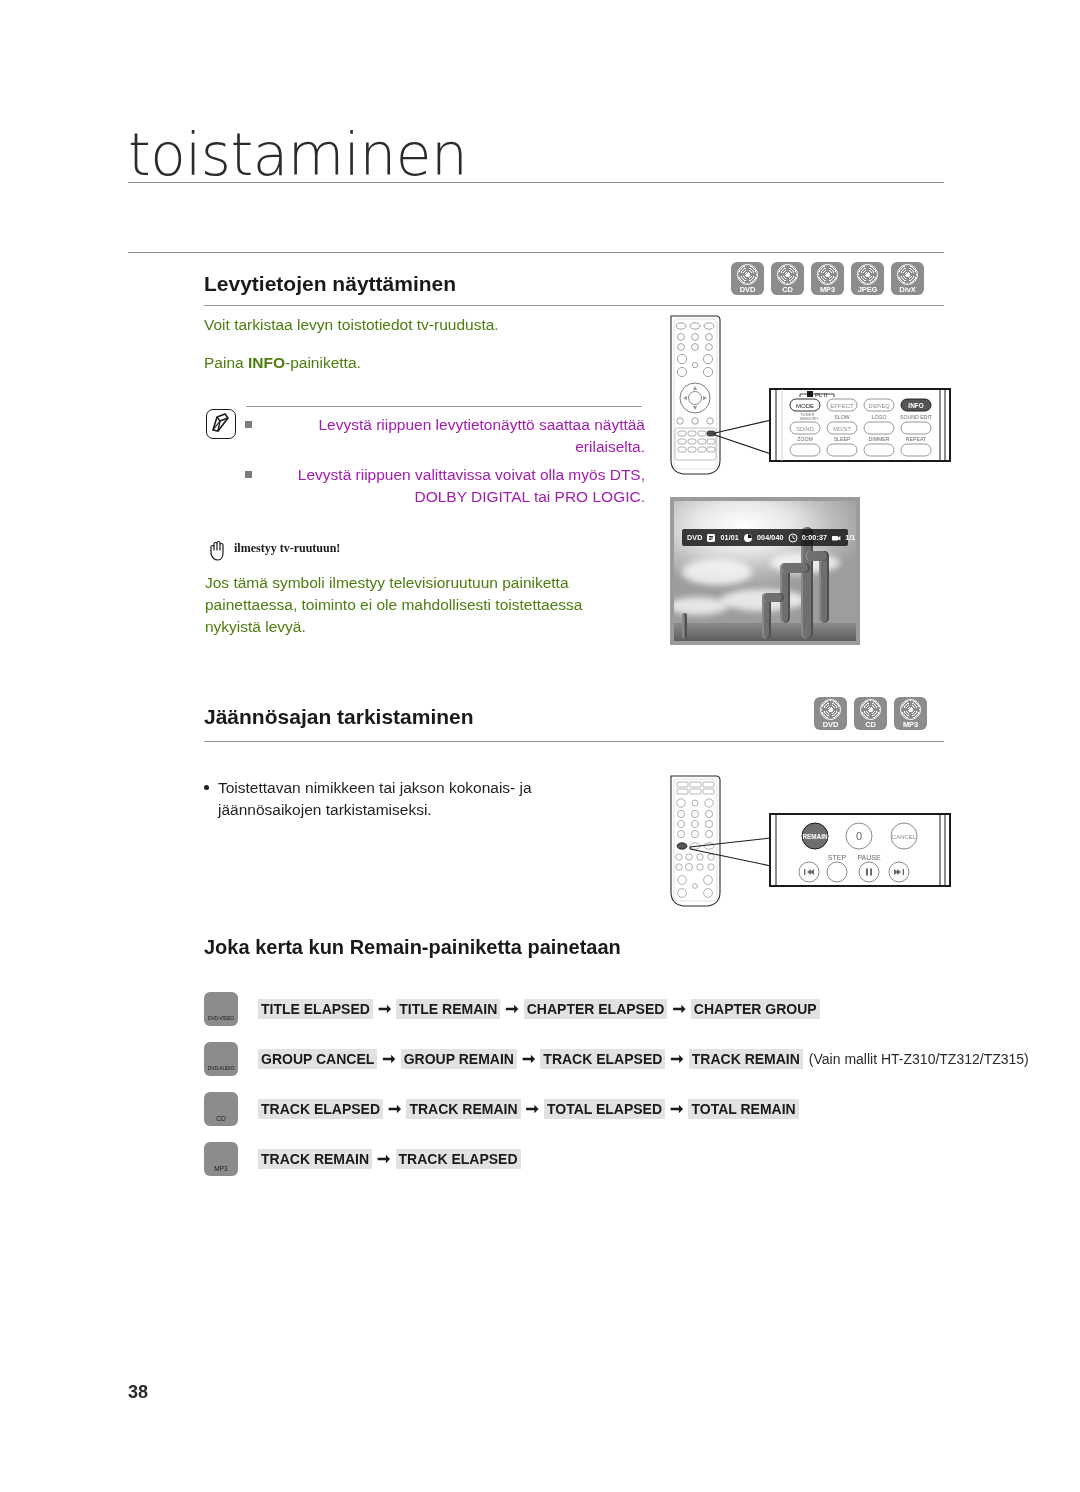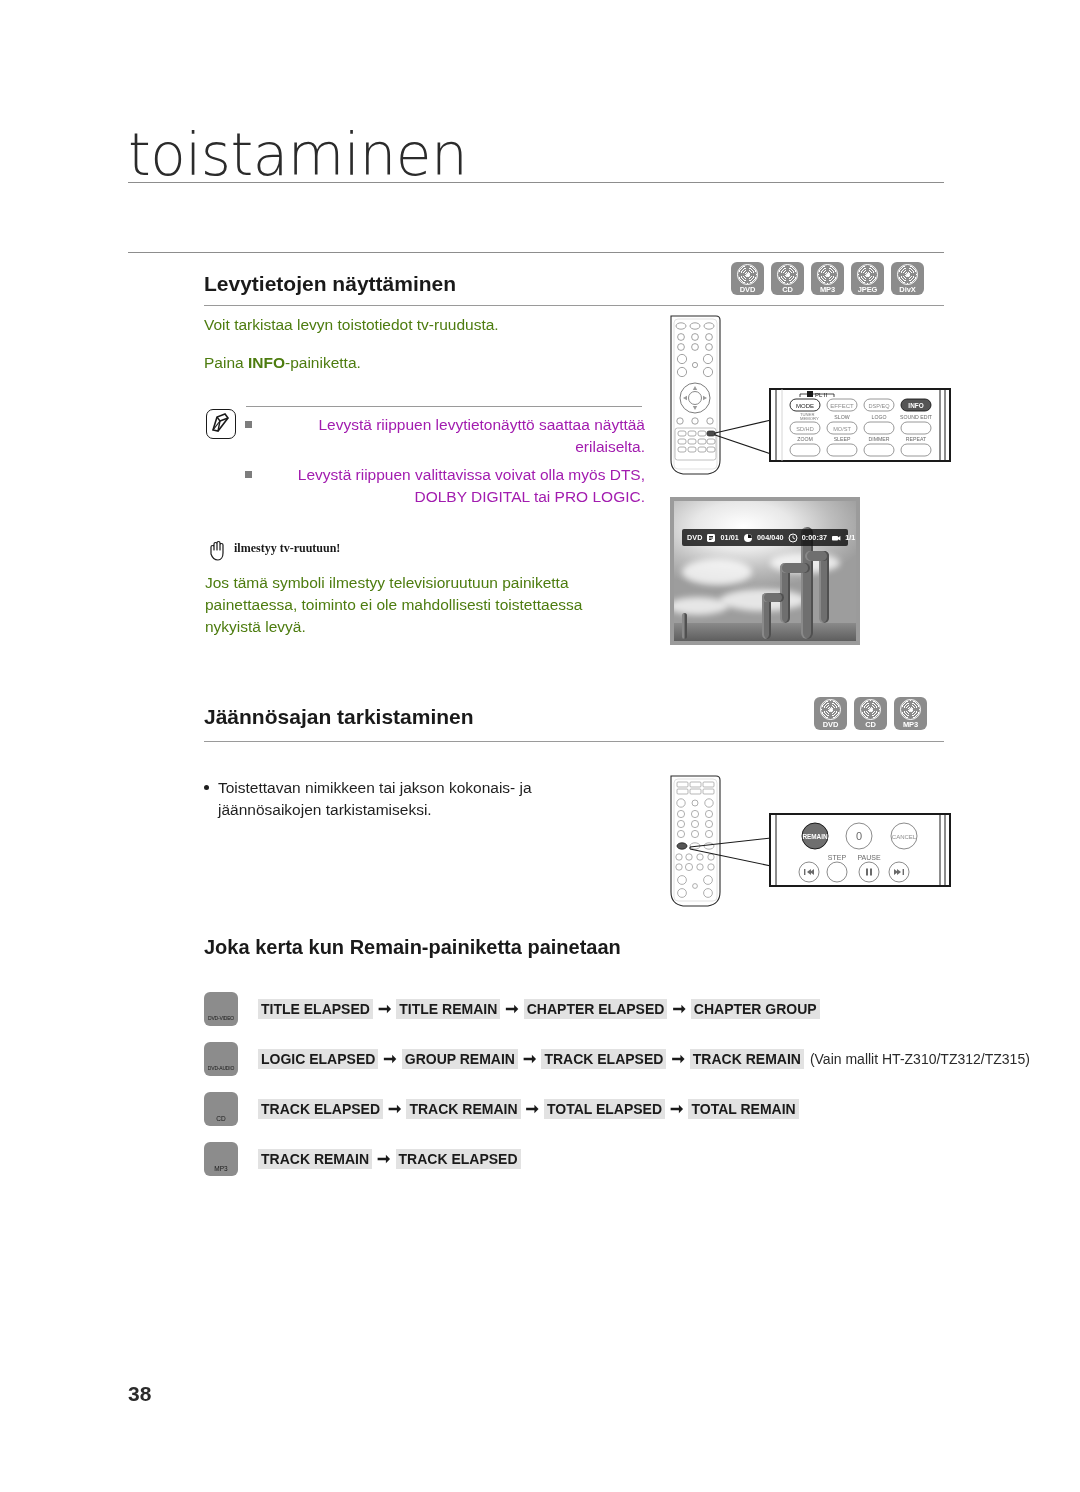--- a/index.html
+++ b/index.html
@@ -348,21 +348,21 @@
     color: #2a2a2a;
     margin-left: 6px;
     white-space: nowrap;
   }
 
   
   .page-number {
     position: absolute;
     left: 128px;
     top: 1382px;
-    font-size: 21px;
+    font-size: 18px;
     font-weight: bold;
     color: #2b2b2b;
   }
 </style>
 </head>
 <body>
 
 <div class="page">
 
   <div class="chapter-title">toistaminen</div>
@@ -756,21 +756,21 @@
         <span class="seq-step">CHAPTER GROUP</span>
       </div>
     </div>
 
     <div class="seq-row">
       <div class="seq-badge tiny">
         <div class="disc-glyph"></div>
         <div class="disc-label">DVD-AUDIO</div>
       </div>
       <div class="seq-steps">
-        <span class="seq-step">LOGIC ELAPSED</span>
+        <span class="seq-step">GROUP CANCEL</span>
         <span class="seq-arrow">➞</span>
         <span class="seq-step">GROUP REMAIN</span>
         <span class="seq-arrow">➞</span>
         <span class="seq-step">TRACK ELAPSED</span>
         <span class="seq-arrow">➞</span>
         <span class="seq-step">TRACK REMAIN</span>
         <span class="seq-note">(Vain mallit HT-Z310/TZ312/TZ315)</span>
       </div>
     </div>
 

